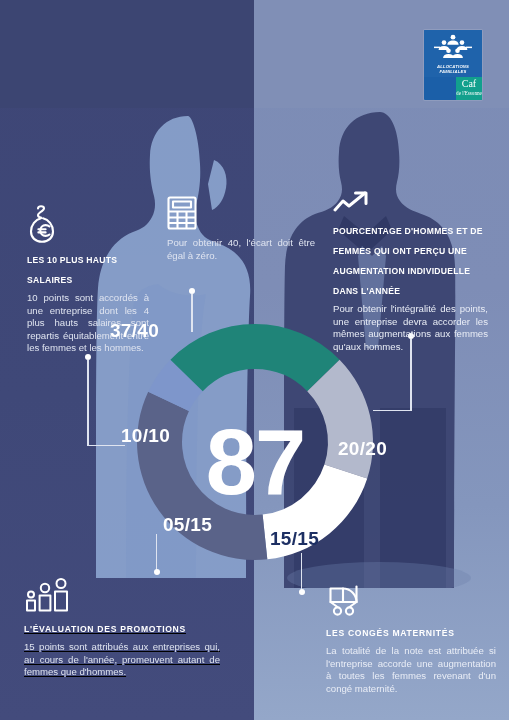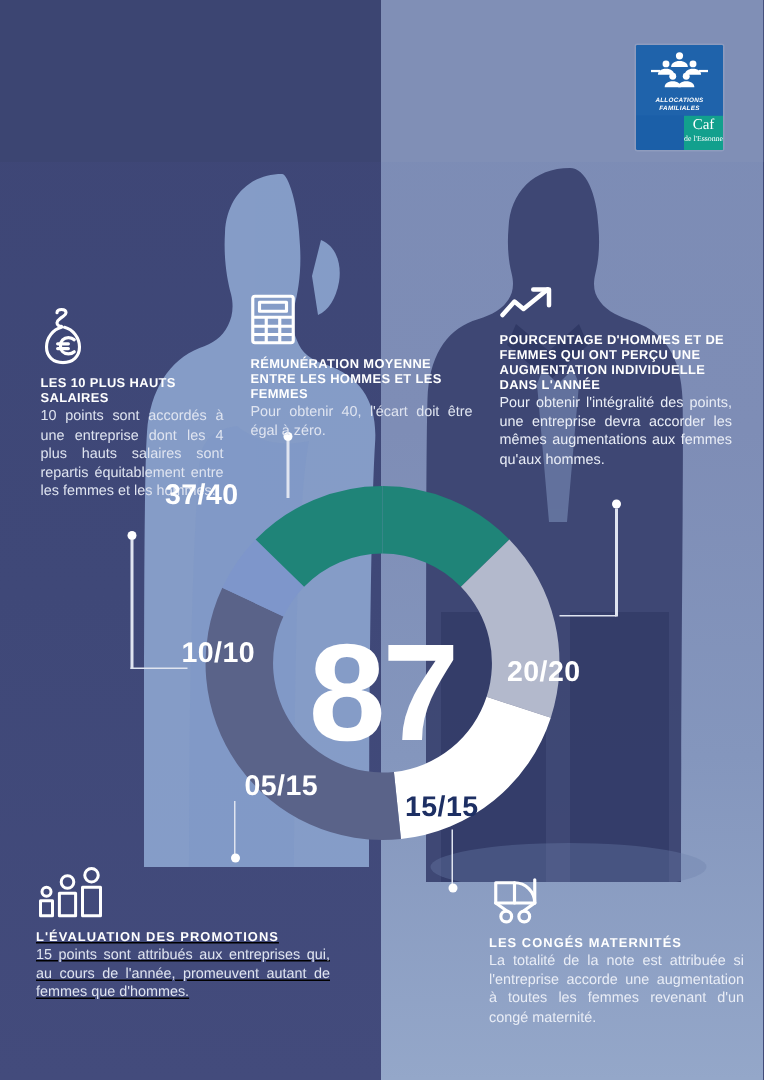--- a/index.html
+++ b/index.html
@@ -46,21 +46,21 @@
               color:#ffffff;font-size:4.2px;font-style:italic;font-weight:bold;
               line-height:5px;letter-spacing:.2px;}
   .logo-bot{height:23px;background:#12a08d;text-align:center;color:#fff;margin-left:32px;}
   .logo-caf{font-family:"Liberation Serif","DejaVu Serif",serif;font-size:10px;line-height:12px;padding-top:1px;}
   .logo-sub{font-family:"Liberation Serif","DejaVu Serif",serif;font-size:5.2px;line-height:6px;}
 
   
   .block{position:absolute;}
   .block .ico{display:block;margin-bottom:7px;}
   .block h3{
-    margin:0 0 2px 0;font-size:8.6px;line-height:10px;font-weight:bold;
+    margin:0 0 2px 0;font-size:8.6px;line-height:20px;font-weight:bold;
     letter-spacing:.25px;color:#ffffff;text-transform:uppercase;
   }
   .block p{
     margin:0;font-size:9.6px;line-height:12.6px;color:#dfe4f0;
     text-align:justify;
   }
   .block.on-light h3{color:#ffffff;}
   .block.on-light p{color:#e9edf6;}
 
   #blk-salaires{left:27px;top:205px;width:122px;}
@@ -202,21 +202,20 @@
   </div>
 
   <div class="block" id="blk-remuneration">
     <svg class="ico" width="30" height="34" viewBox="0 0 30 34">
       <g fill="none" stroke="#ffffff" stroke-width="2.1" stroke-linejoin="round">
         <rect x="1.5" y="1.5" width="27" height="31" rx="1.5"></rect>
         <rect x="6" y="5.5" width="18" height="6"></rect>
         <path d="M1.5 15.5h27M1.5 21.5h27M1.5 27h27M10.5 15.5v17M19.5 15.5v17"></path>
       </g>
     </svg>
-    <h3>RÉMUNÉRATION MOYENNE ENTRE LES HOMMES ET LES FEMMES</h3>
     <p>Pour obtenir 40, l'écart doit être égal à zéro.</p>
   </div>
 
   <div class="block on-light" id="blk-pourcentage">
     <svg class="ico" width="38" height="24" viewBox="0 0 38 24">
       <g fill="none" stroke="#ffffff" stroke-width="3" stroke-linecap="round" stroke-linejoin="round">
         <path d="M2 20l8-9 6 5L32 3"></path>
         <path d="M22.5 3H33v10.5"></path>
       </g>
     </svg>

